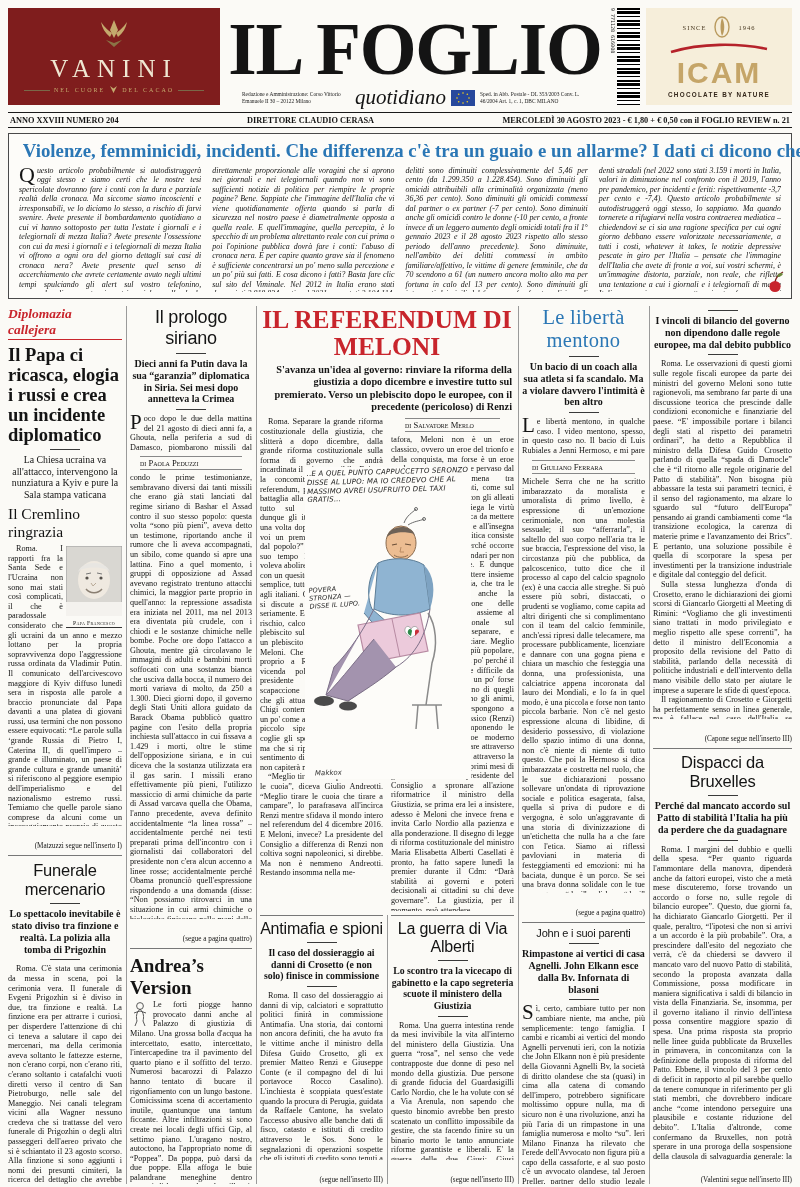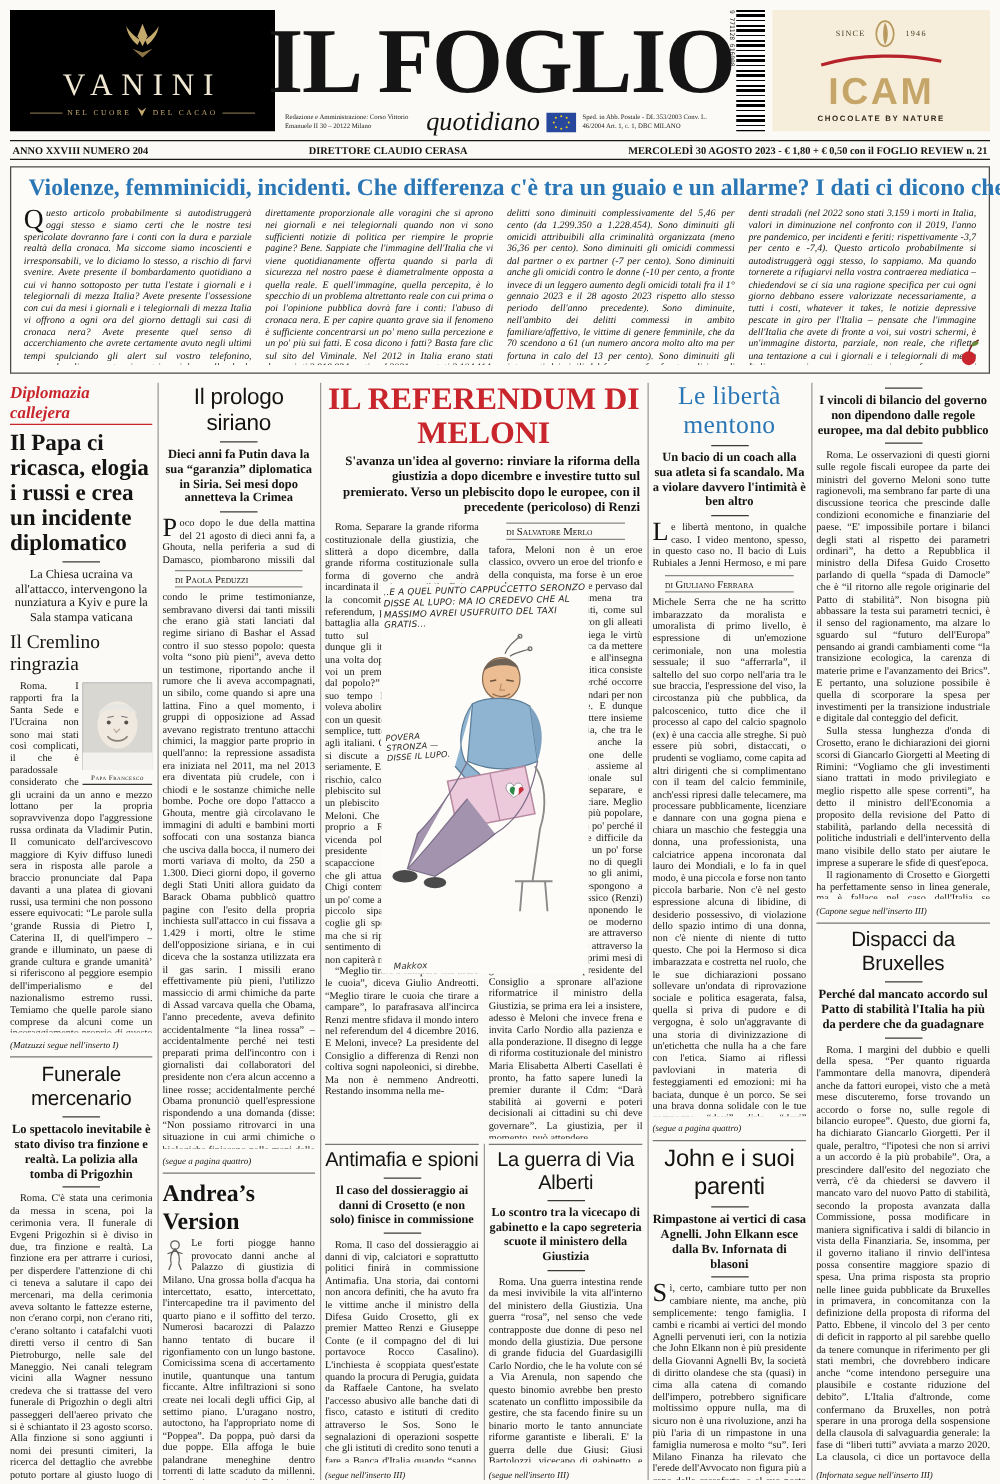--- a/index.html
+++ b/index.html
@@ -3,37 +3,37 @@
 <meta charset="utf-8">
 <style>
   html,body{margin:0;padding:0;}
   body{width:800px;height:1187px;background:#fbfaf6;color:#141414;overflow:hidden;
        font-family:"Liberation Serif",serif;position:relative;}
   .page{position:relative;width:800px;height:1187px;}
 
   
   .mast-row{display:flex;align-items:stretch;gap:6px;margin:8px 8px 0;height:97px;}
   .ad{box-sizing:border-box;}
-  .vanini{width:212px;background:#000000;color:#e9dfc6;display:flex;flex-direction:column;
+  .vanini{width:212px;background:#7f1d1d;color:#e9dfc6;display:flex;flex-direction:column;
           align-items:center;justify-content:center;gap:2px;}
   .vanini-name{font-size:25px;letter-spacing:7px;font-family:"Liberation Serif",serif;color:#efe7d2;margin-top:1px;}
   .vanini-tag{font-size:6px;letter-spacing:2px;color:#c4a96d;display:flex;align-items:center;gap:4px;}
   .vanini-tag .ln{width:26px;height:1px;background:#7a6848;}
   .mast-center{flex:1;display:flex;flex-direction:column;align-items:center;justify-content:flex-start;min-width:0;}
   .mast-title{font-family:"Liberation Serif",serif;font-weight:bold;font-size:63px;line-height:66px;
               transform:scaleX(1.16) scaleY(1.18);transform-origin:center top;letter-spacing:-1px;white-space:nowrap;margin-top:2px;}
   .mast-sub-row{display:flex;align-items:center;gap:5px;margin-top:9px;width:100%;justify-content:center;}
   .mast-small{font-size:5.4px;color:#222;width:108px;line-height:1.25;}
   .mast-small.right{text-align:left;}
   .mast-quot{font-style:italic;font-size:21px;font-family:"Liberation Serif",serif;}
   .eu-flag{display:inline-block;line-height:0;}
   .barcode{width:30px;display:flex;flex-direction:row;align-items:stretch;gap:1px;}
   .barcode-num{writing-mode:vertical-rl;font-size:5px;font-family:"DejaVu Sans Mono",monospace;color:#222;}
   .barcode-bars{flex:1;background:repeating-linear-gradient(180deg,#000 0 2px,#fff 2px 3px,#000 3px 6px,#fff 6px 8px,#000 8px 9px,#fff 9px 12px);}
-  .icam{width:174px;background:#f6eeda;display:flex;flex-direction:column;align-items:center;justify-content:center;}
+  .icam{width:146px;background:#f6eeda;display:flex;flex-direction:column;align-items:center;justify-content:center;}
   .icam-since{font-size:6.5px;letter-spacing:1px;color:#4a3a22;display:flex;align-items:center;gap:5px;}
   .icam-name{font-size:30px;font-weight:bold;color:#c5a568;letter-spacing:2px;line-height:30px;font-family:"Liberation Sans",sans-serif;}
   .icam-tag{font-size:6.3px;font-weight:bold;letter-spacing:1.3px;color:#33261a;margin-top:3px;font-family:"Liberation Sans",sans-serif;}
 
   
   .dateband{margin:7px 8px 0;border-top:1px solid #1a1a1a;border-bottom:1px solid #1a1a1a;
             display:flex;justify-content:space-between;align-items:center;padding:2.5px 2px;
             font-size:8.3px;font-weight:bold;}
   .dateband .c{white-space:nowrap;}
 
@@ -49,21 +49,21 @@
 
   
   .main{position:relative;margin:7px 8px 0;height:878px;display:grid;
         grid-template-columns:114px 122px 254px 123px 139px;column-gap:8px;overflow:hidden;}
   .vr{position:absolute;top:0;width:1px;height:100%;background:#9a9a9a;}
   .vr1{left:118px;} .vr2{left:248px;} .vr3{left:510px;} .vr4{left:641px;}
   .col{display:flex;flex-direction:column;min-width:0;overflow:hidden;}
 
   .bt{font-size:8.2px;line-height:1.17;text-align:justify;margin:0;}
   .bt p{margin:0;text-indent:8px;}
-  .cont{font-size:7.2px;font-style:italic;text-align:left;margin:6px 0 0;}
+  .cont{font-size:7.2px;text-align:right;margin:16px 0 0;}
   .mini-rule{width:30px;height:1px;background:#3a3a3a;margin:4px auto;}
   .sep{height:1px;background:#777;margin:5px 0 4px;}
   .deck{font-size:10px;line-height:1.18;font-weight:bold;text-align:center;margin:0;}
   .h-sans{font-family:"Liberation Sans",sans-serif;font-weight:normal;text-align:center;margin:0;letter-spacing:-0.2px;}
   .byline{font-variant:small-caps;font-size:8.6px;text-align:left;border-top:1px solid #888;border-bottom:1px solid #888;
           padding:1px 0;margin:3px 10px;}
   .dcp::first-letter{font-size:21px;float:left;line-height:16px;padding-right:2px;}
 
   
   .rubric{color:#c8252c;font-style:italic;font-weight:bold;font-size:13.5px;border-bottom:1px solid #c8252c;
@@ -103,21 +103,21 @@
   .mini-art{width:123px;display:flex;flex-direction:column;min-width:0;}
   .ref-vr{width:1px;background:#9a9a9a;margin:0 3.5px;}
   .mini-h{font-size:16px;}
   .mini-deck{font-size:9.8px;}
   .mini-body{flex:1;overflow:hidden;min-height:0;}
 
   
   .lib-head{color:#2b77b5;font-size:20.5px;text-align:center;font-weight:normal;margin:0;letter-spacing:.3px;}
   .lib-lead{height:40px;overflow:hidden;}
   .lib-body{height:416px;overflow:hidden;}
-  .john-head{font-size:19px;}
+  .john-head{font-size:11px;}
   .john-body{flex:1;overflow:hidden;min-height:0;}
 
   
   .patto-head{font-size:17.5px;}
   .patto-body{height:360px;overflow:hidden;}
   .disp-head{font-size:16.5px;}
   .disp-body{flex:1;overflow:hidden;min-height:0;}
 </style>
 </head>
 <body>
@@ -390,16 +390,16 @@
       </div>
       <p class="cont">(Capone segue nell'inserto III)</p>
       <div class="sep"></div>
       <h2 class="h-sans disp-head">Dispacci da Bruxelles</h2>
       <div class="mini-rule"></div>
       <p class="deck">Perché dal mancato accordo sul Patto di stabilità l'Italia ha più da perdere che da guadagnare</p>
       <div class="mini-rule"></div>
       <div class="bt disp-body">
         <p>Roma. I margini del dubbio e quelli della spesa. “Per quanto riguarda l'ammontare della manovra, dipenderà anche da fattori europei, visto che a metà mese discuteremo, forse trovando un accordo o forse no, sulle regole di bilancio europee”. Questo, due giorni fa, ha dichiarato Giancarlo Giorgetti. Per il quale, peraltro, “l'ipotesi che non si arrivi a un accordo è la più probabile”. Ora, a prescindere dall'esito del negoziato che verrà, c'è da chiedersi se davvero il mancato varo del nuovo Patto di stabilità, secondo la proposta avanzata dalla Commissione, possa modificare in maniera significativa i saldi di bilancio in vista della Finanziaria. Se, insomma, per il governo italiano il rinvio dell'intesa possa consentire maggiore spazio di spesa. Una prima risposta sta proprio nelle linee guida pubblicate da Bruxelles in primavera, in concomitanza con la definizione della proposta di riforma del Patto. Ebbene, il vincolo del 3 per cento di deficit in rapporto al pil sarebbe quello da tenere comunque in riferimento per gli stati membri, che dovrebbero indicare anche “come intendono perseguire una plausibile e costante riduzione del debito”. L'Italia d'altronde, come confermano da Bruxelles, non potrà sperare in una proroga della sospensione della clausola di salvaguardia generale: la fase di “liberi tutti” avviata a marzo 2020. La clausola, ci dice un portavoce della Commissione, “sarà disattivata alla fine del 2023”. E questo a prescindere dal raggiungimento o meno di un accordo sul nuovo Patto di stabilità.</p>
       </div>
-      <p class="cont">(Infornata segue nell'inserto III)</p>
+      <p class="cont">(Valentini segue nell'inserto III)</p>
     </article>
   </main>
 </div>
 
 </body></html>

